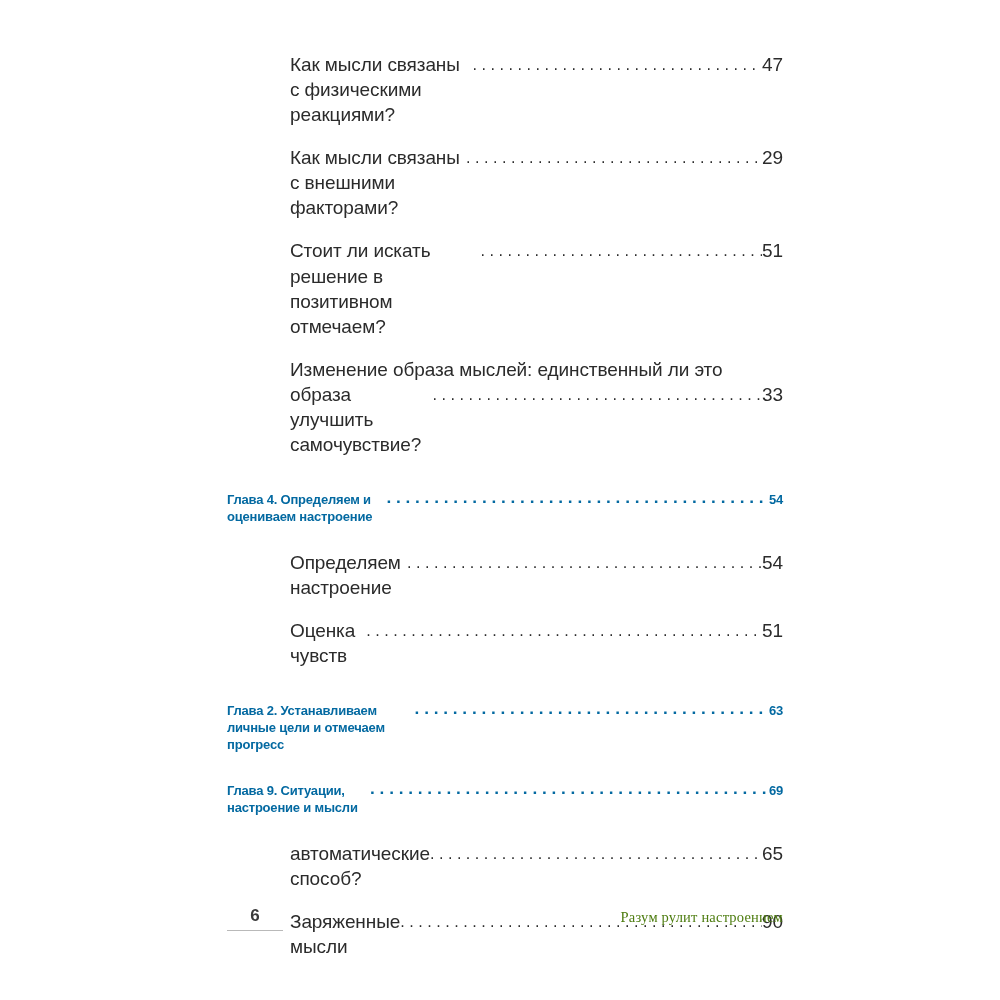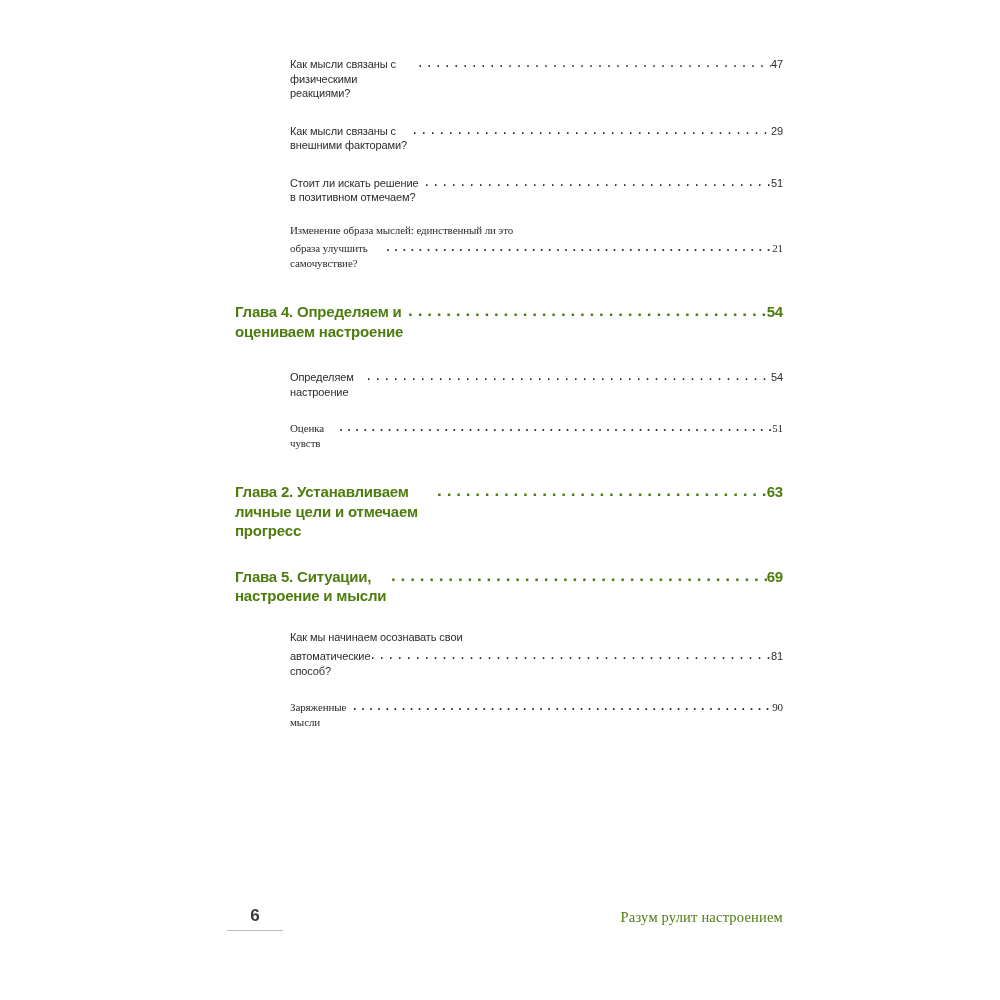--- a/index.html
+++ b/index.html
@@ -63,48 +63,48 @@
   }
 
   .entry .page-num {
     flex: 0 0 auto;
     text-align: center;
     white-space: nowrap;
   }
 
   
   .chapter {
-    margin-left: 8px;
+    margin-left: 0px;
     margin-bottom: 24px;
     font-weight: bold;
-    font-size: 15px;
+    font-size: 13px;
     letter-spacing: -0.2px;
-    color: #4d7c0f;
+    color: #0369a1;
   }
   .chapter .line { line-height: 1.30; }
   .chapter .leader { font-size: 17.2px; }
   .chapter .page-num { font-weight: bold; }
 
   
   .sub {
     margin-left: 63px;
     margin-bottom: 18px;
     font-weight: normal;
-    font-size: 11px;
+    font-size: 19px;
     letter-spacing: -0.1px;
     color: #2b2b2b;
   }
   .sub .line { line-height: 1.32; }
   .sub .leader { font-size: 16.2px; }
 
   .sub .wrap-first {
     display: block;
     line-height: 1.32;
   }
-  .gap-sub-last { margin-bottom: 30px; font-family: Liberation Serif, serif; }
+  .gap-sub-last { margin-bottom: 30px; }
 
   
   .footer {
     position: absolute;
     left: 227px;
     right: 217px;
     top: 905px;
     height: 46px;
   }
   .folio {
@@ -165,21 +165,21 @@
           <span class="title">Стоит ли искать решение в позитивном отмечаем?</span>
           <span class="leader"></span>
           <span class="page-num">51</span>
         </div>
       </div>
       <div class="entry sub gap-sub-last">
         <span class="wrap-first">Изменение образа мыслей: единственный ли это</span>
         <div class="line">
           <span class="title">образа улучшить самочувствие?</span>
           <span class="leader"></span>
-          <span class="page-num">21</span>
+          <span class="page-num">33</span>
         </div>
       </div>
       <div class="entry chapter">
         <div class="line">
           <span class="title">Глава 4. Определяем и оцениваем настроение</span>
           <span class="leader"></span>
           <span class="page-num">54</span>
         </div>
       </div>
       <div class="entry sub">
@@ -198,31 +198,30 @@
       </div>
       <div class="entry chapter">
         <div class="line">
           <span class="title">Глава 2. Устанавливаем личные цели и отмечаем прогресс</span>
           <span class="leader"></span>
           <span class="page-num">63</span>
         </div>
       </div>
       <div class="entry chapter">
         <div class="line">
-          <span class="title">Глава 5. Ситуации, настроение и мысли</span>
+          <span class="title">Глава 9. Ситуации, настроение и мысли</span>
           <span class="leader"></span>
           <span class="page-num">69</span>
         </div>
       </div>
       <div class="entry sub">
-        <span class="wrap-first">Как мы начинаем осознавать свои</span>
         <div class="line">
           <span class="title">автоматические способ?</span>
           <span class="leader"></span>
-          <span class="page-num">81</span>
+          <span class="page-num">65</span>
         </div>
       </div>
       <div class="entry sub gap-sub-last">
         <div class="line">
           <span class="title">Заряженные мысли</span>
           <span class="leader"></span>
           <span class="page-num">90</span>
         </div>
       </div>
     </div>

